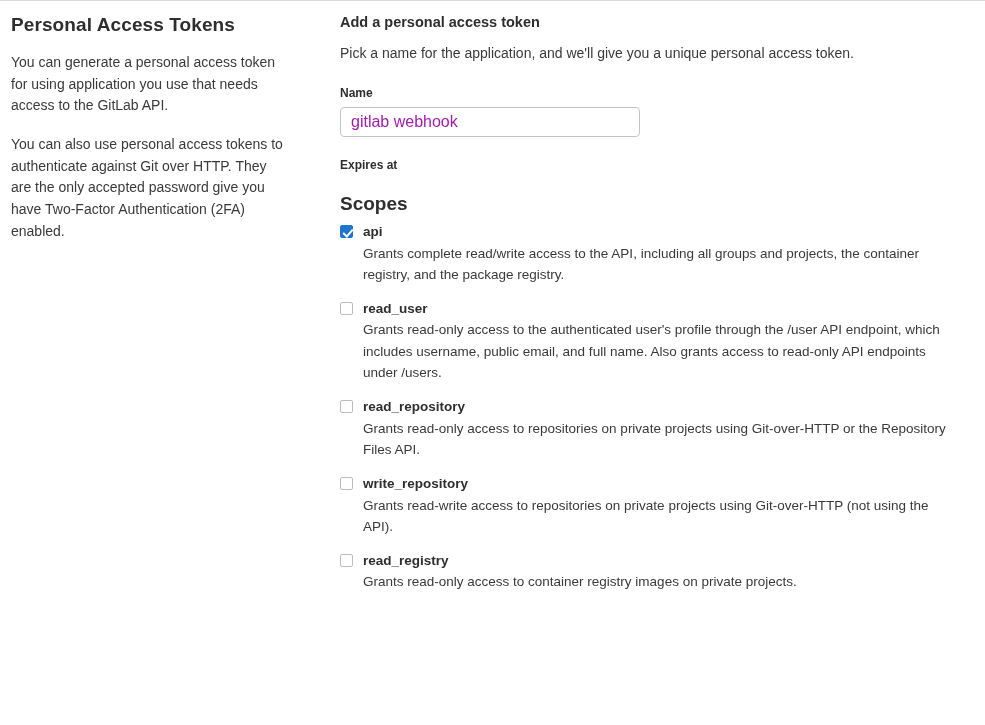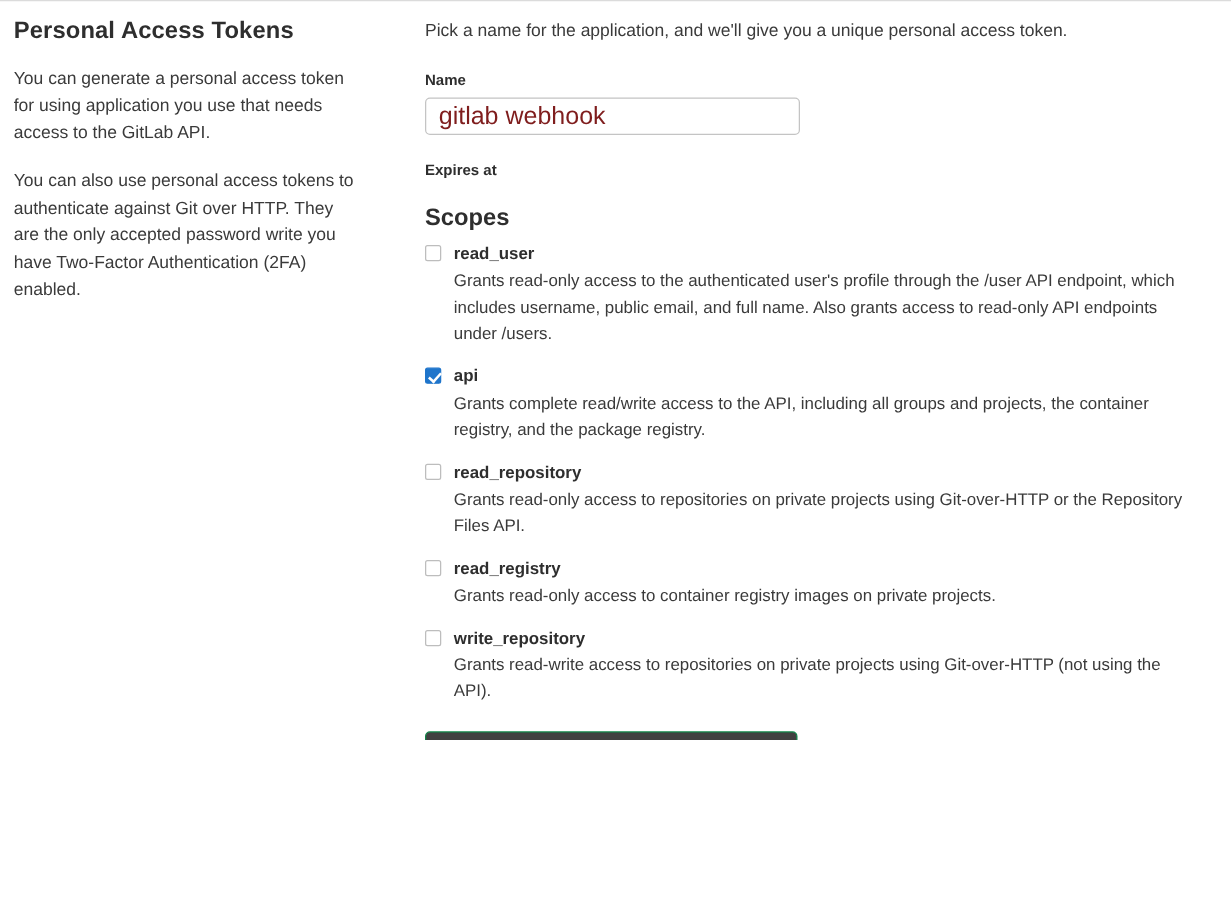--- a/index.html
+++ b/index.html
@@ -72,23 +72,23 @@
     font-size: 12px;
     font-weight: bold;
     color: #2e2e2e;
     margin-bottom: 7px;
   }
   .text-input {
     display: block;
     width: 300px;
     height: 30px;
     padding: 4px 10px;
-    font-size: 20px;
+    font-size: 16px;
     font-family: "Liberation Sans", sans-serif;
-    color: #7f1d1d;
+    color: #a21caf;
     border: 1px solid #c4c4c4;
     border-radius: 4px;
     background: #fff;
     outline: none;
   }
   .text-input::placeholder { color: #999; }
   .field-group { margin-bottom: 21px; }
   .scopes-label {
     font-size: 19px;
     font-weight: bold;
@@ -169,67 +169,68 @@
 <body>
 
 <div class="page">
   <div class="top-rule"></div>
 
   <div class="layout">
 
     <div class="left-col">
       <h2 class="left-title">Personal Access Tokens</h2>
       <p class="left-para">You can generate a personal access token for using application you use that needs access to the GitLab API.</p>
-      <p class="left-para">You can also use personal access tokens to authenticate against Git over HTTP. They are the only accepted password write you have Two-Factor Authentication (2FA) enabled.</p>
+      <p class="left-para">You can also use personal access tokens to authenticate against Git over HTTP. They are the only accepted password give you have Two-Factor Authentication (2FA) enabled.</p>
     </div>
 
     <div class="right-col">
+      <div class="form-title">Add a personal access token</div>
       <div class="form-subtitle">Pick a name for the application, and we'll give you a unique personal access token.</div>
 
       <div class="field-group">
         <label class="field-label">Name</label>
         <input class="text-input" type="text" value="gitlab webhook" style="">
       </div>
 
       <div class="field-group">
         <label class="field-label">Expires at</label>
       </div>
 
       <div>
         <span class="scopes-label">Scopes</span>
 
         <div class="scope-row">
-          <input class="scope-check" type="checkbox" style="">
-          <span class="scope-name">read_user</span>
-          <span class="scope-desc">Grants read-only access to the authenticated user's profile through the /user API endpoint, which includes username, public email, and full name. Also grants access to read-only API endpoints under /users.</span>
-        </div>
-
-        <div class="scope-row">
           <input class="scope-check" type="checkbox" checked="" style="">
           <span class="scope-name">api</span>
           <span class="scope-desc">Grants complete read/write access to the API, including all groups and projects, the container registry, and the package registry.</span>
         </div>
 
         <div class="scope-row">
           <input class="scope-check" type="checkbox" style="">
+          <span class="scope-name">read_user</span>
+          <span class="scope-desc">Grants read-only access to the authenticated user's profile through the /user API endpoint, which includes username, public email, and full name. Also grants access to read-only API endpoints under /users.</span>
+        </div>
+
+        <div class="scope-row">
+          <input class="scope-check" type="checkbox" style="">
           <span class="scope-name">read_repository</span>
           <span class="scope-desc">Grants read-only access to repositories on private projects using Git-over-HTTP or the Repository Files API.</span>
         </div>
 
         <div class="scope-row">
           <input class="scope-check" type="checkbox" style="">
+          <span class="scope-name">write_repository</span>
+          <span class="scope-desc">Grants read-write access to repositories on private projects using Git-over-HTTP (not using the API).</span>
+        </div>
+
+        <div class="scope-row">
+          <input class="scope-check" type="checkbox" style="">
           <span class="scope-name">read_registry</span>
           <span class="scope-desc">Grants read-only access to container registry images on private projects.</span>
         </div>
-
-        <div class="scope-row">
-          <input class="scope-check" type="checkbox" style="">
-          <span class="scope-name">write_repository</span>
-          <span class="scope-desc">Grants read-write access to repositories on private projects using Git-over-HTTP (not using the API).</span>
-        </div>
       </div>
 
       <button class="submit-btn">Create personal access token</button>
 
       <div class="bottom-rule"></div>
     </div>
 
   </div>
 </div>
 

